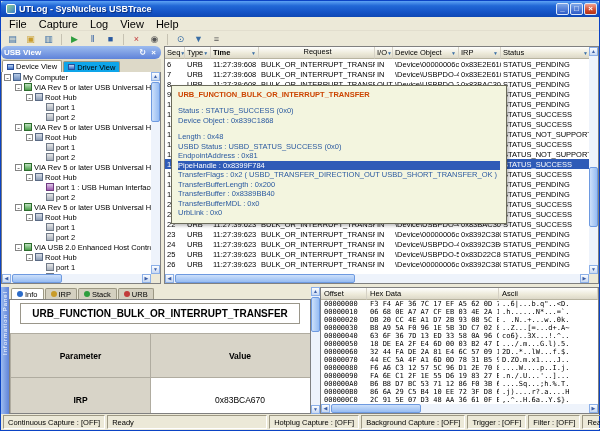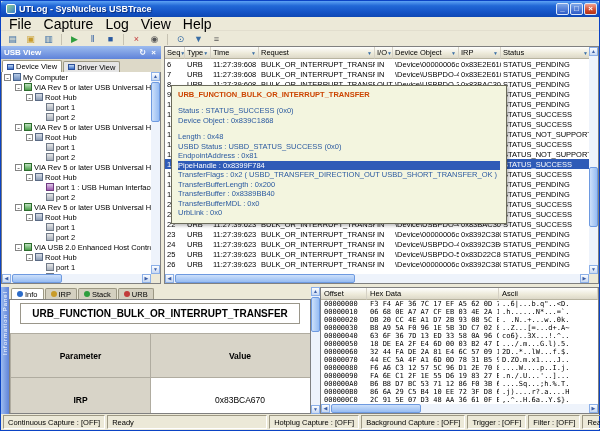--- a/index.html
+++ b/index.html
@@ -14,42 +14,42 @@
   .title-text{color:#fff;font-size:9px;font-weight:bold;text-shadow:1px 1px 1px #0A2C78;flex:1;
     white-space:nowrap;overflow:hidden;}
   .tb-btns{display:flex;gap:1px;}
   .tb-btn{width:13px;height:12px;border-radius:2px;border:1px solid #DCE8FA;box-sizing:border-box;
     color:#fff;font-size:8px;line-height:10px;text-align:center;font-weight:bold;}
   .tb-btn.minb,.tb-btn.maxb{background:linear-gradient(180deg,#7FA7E7,#2D5BC8);}
   .tb-btn.closeb{background:linear-gradient(180deg,#F2A391,#CE4A2E 60%,#B23317);}
 
   
   .menubar{height:13px;display:flex;align-items:center;background:#ECE9D8;border-bottom:1px solid #E2DECE;padding-left:2px;}
-  .menu-item{font-size:14px;padding:0 6px;color:#000;}
+  .menu-item{font-size:11px;padding:0 6px;color:#000;}
   .toolbar{height:16px;display:flex;align-items:center;background:#ECE9D8;border-bottom:1px solid #CFCBBA;padding-left:3px;gap:1px;}
   .tool-btn{width:15px;height:14px;display:flex;align-items:center;justify-content:center;border:1px solid transparent;border-radius:2px;}
   .tool-glyph{font-size:9px;line-height:9px;}
   .tb-sep{width:1px;height:11px;background:#C6C2B2;margin:0 3px;}
 
   
   .main{position:absolute;top:45px;bottom:16px;left:0;right:0;display:flex;flex-direction:column;}
   .top-region{height:238px;display:flex;}
   .hsplit{height:3px;background:#ECE9D8;}
   .bottom-region{flex:1;display:flex;min-height:0;}
   .vsplit{width:3px;background:#ECE9D8;}
 
   
   .usb-panel{width:160px;display:flex;flex-direction:column;background:#ECE9D8;}
   .panel-header{height:13px;background:linear-gradient(180deg,#9DBCEF,#5F83D9);display:flex;align-items:center;
-    padding:0 3px;color:#fff;font-size:8px;font-weight:bold;}
+    padding:0 3px;color:#fff;font-size:8px;font-weight:bold;border-radius:6px;}
   .ph-btns{margin-left:auto;display:flex;gap:2px;}
   .ph-btn{font-size:8px;line-height:9px;color:#fff;width:9px;text-align:center;}
   .view-tabs{height:13px;display:flex;align-items:flex-end;background:#DDD9C8;padding-left:1px;gap:1px;}
   .vtab{display:flex;align-items:center;gap:2px;font-size:7.5px;padding:1px 4px;border:1px solid #9C9884;border-bottom:none;
-    border-radius:2px 2px 0 0;background:#e5e5e5;height:11px;box-sizing:border-box;}
+    border-radius:2px 2px 0 0;background:#0ea5e9;height:11px;box-sizing:border-box;}
   .vtab.active{background:#fff;height:12px;}
   .vtab-icon{width:7px;height:6px;background:linear-gradient(#BFD6F2,#3A6EC8);border:1px solid #2A4E98;box-sizing:border-box;}
   .tree-wrap{flex:1;position:relative;background:#fff;border:1px solid #808080;border-top:none;min-height:0;}
   .tree{position:absolute;inset:0 9px 9px 0;overflow:hidden;}
   .tree-row{height:10px;display:flex;align-items:center;white-space:nowrap;overflow:hidden;}
   .expander{width:7px;height:7px;border:1px solid #848484;background:#fff;font-size:8px;line-height:5px;text-align:center;
     box-sizing:border-box;margin-right:2px;flex:0 0 auto;color:#333;}
   .expander-space{width:9px;flex:0 0 auto;}
   .tree-icon{width:8px;height:8px;margin-right:2px;flex:0 0 auto;box-sizing:border-box;}
   .icon-computer{background:linear-gradient(#B9CDE8,#6E8DBE);border:1px solid #4A6690;}
@@ -342,25 +342,25 @@
       <div class="capture-panel">
         <div class="grid-header">
             <span class="gh-cell" style="width: 20px;">
               <span>Seq</span>
               <span class="funnel">▼</span>
             </span>
             <span class="gh-cell" style="width: 26px;">
               <span>Type</span>
               <span class="funnel">▼</span>
             </span>
-            <span class="gh-cell" style="width: 48px;">
+            <span class="gh-cell" style="width: 48px; font-weight: bold;">
               <span>Time</span>
               <span class="funnel">▼</span>
             </span>
-            <span class="gh-cell" style="width: 116px;">
+            <span class="gh-cell" style="width: 116px; flex-direction: column;">
               <span>Request</span>
               <span class="funnel">▼</span>
             </span>
             <span class="gh-cell" style="width: 18px;">
               <span>I/O</span>
               <span class="funnel">▼</span>
             </span>
             <span class="gh-cell" style="width: 66px;">
               <span>Device Object</span>
               <span class="funnel">▼</span>

